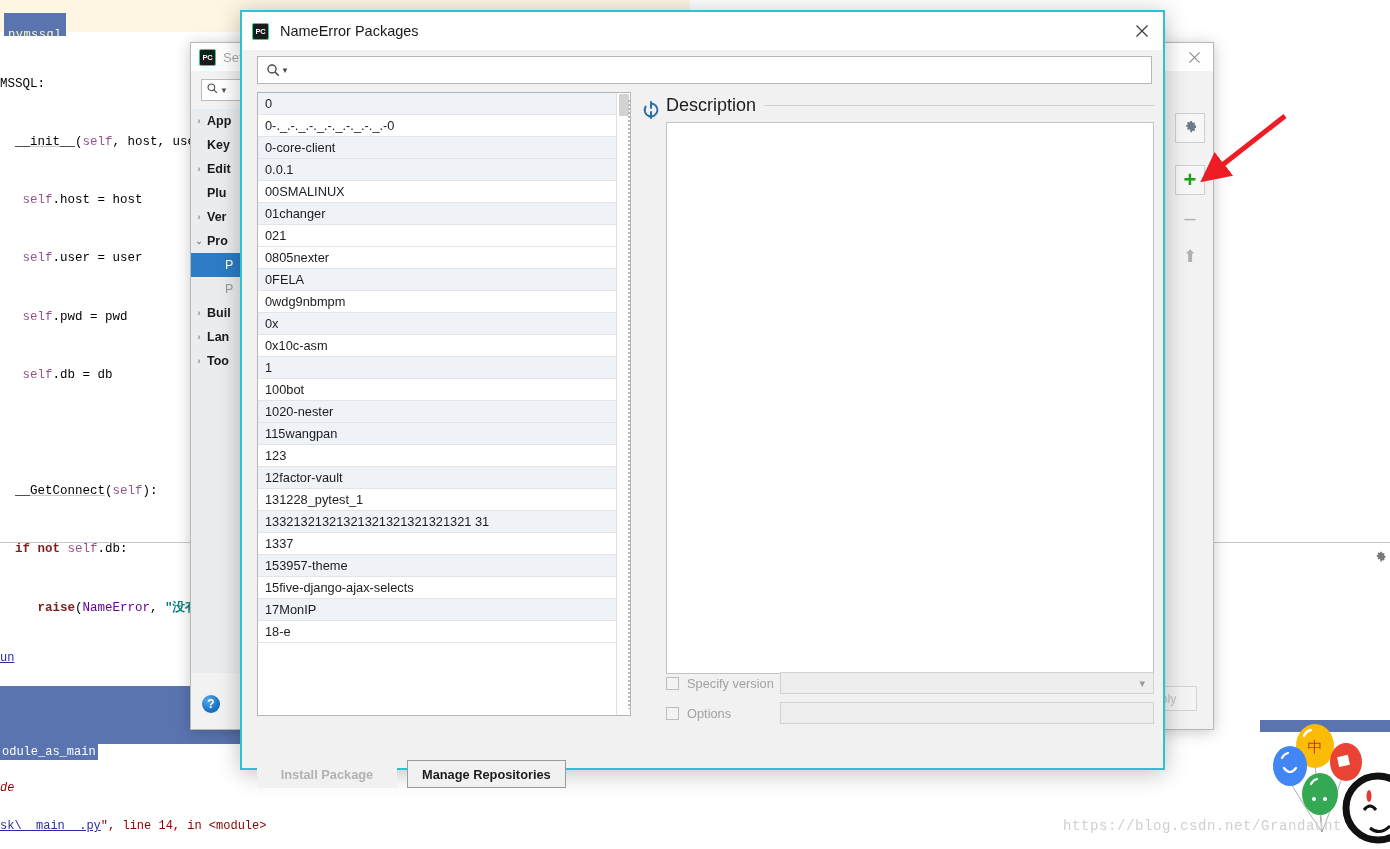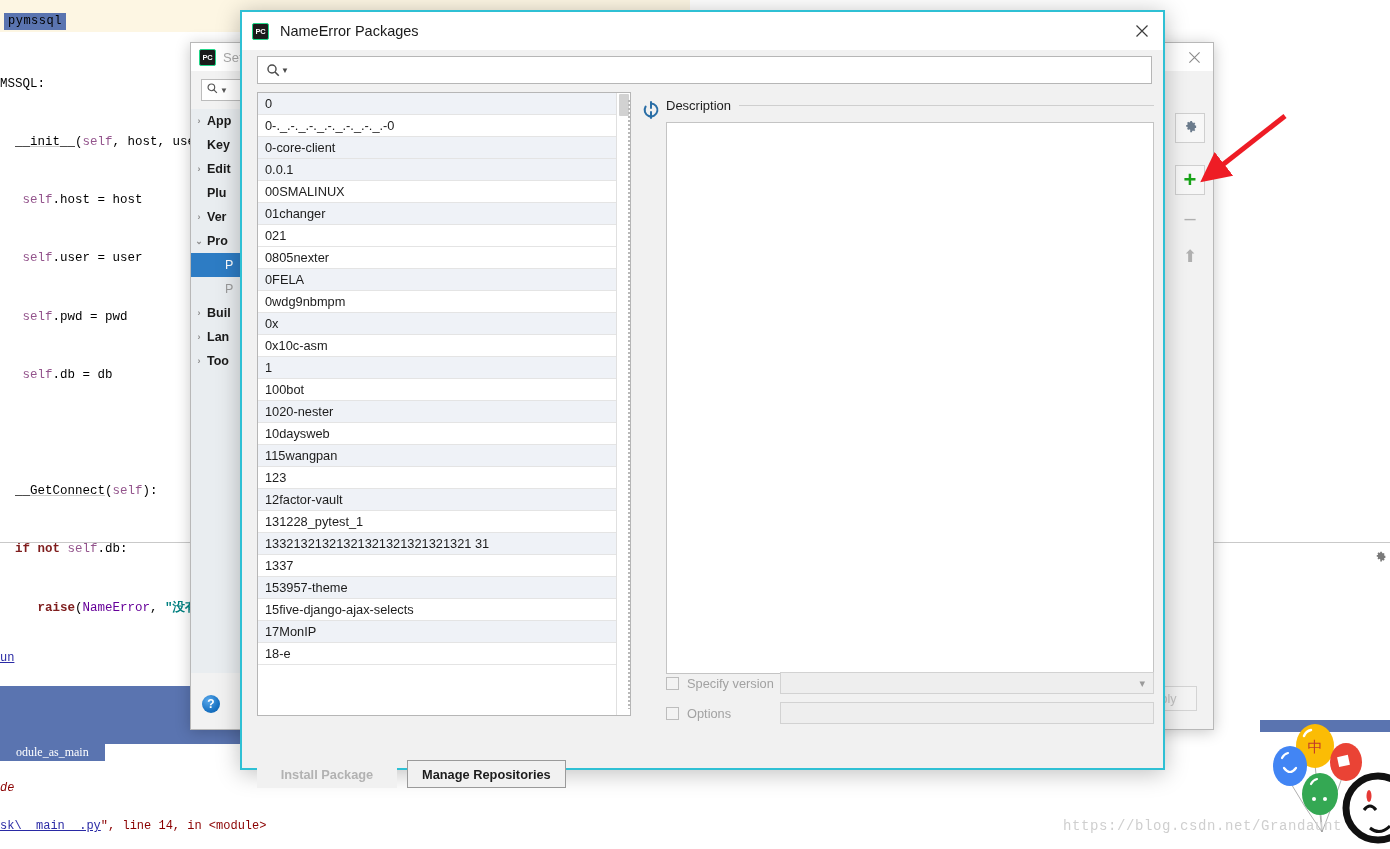--- a/index.html
+++ b/index.html
@@ -14,23 +14,23 @@
 
   
   #ide-root { position:absolute; inset:0; background:#ffffff; }
 
   .editor-tabstrip {
     position:absolute; left:0; top:0; width:690px; height:32px;
     background:#fdf6e3;
   }
   .editor-tab {
     position:absolute; left:4px; top:13px;
-    background:#5a74b0; color:#000000;
+    background:#5a74b0; color:#fef9c3;
     font-family:"Liberation Mono", monospace; font-size:12px;
-    padding:1px 4px 2px 4px; letter-spacing:0.5px;
+    padding:15px 4px 2px 4px; letter-spacing:0.5px;
   }
 
   .code-area {
     position:absolute; left:0; top:36px; width:690px; height:500px;
     background:#ffffff;
     font-family:"Liberation Mono", monospace;
     font-size:12.5px; line-height:19.4px;
     white-space:pre; color:#000000;
   }
   .code-line { height:19.4px; padding-left:0px; }
@@ -56,21 +56,21 @@
     font-family:"Liberation Mono", monospace; font-size:12px;
   }
   .console-runlabel {
     position:absolute; left:0; top:11px; color:#2a2aa5; text-decoration:underline;
   }
   .console-bluebar {
     position:absolute; left:0; top:46px; width:545px; height:58px; background:#5a74b0;
   }
   .console-sel {
     position:absolute; left:0; top:104px;
-    background:#5a74b0; color:#ffffff; padding:1px 16px;font-family:Liberation Serif, serif;
+    background:#5a74b0; color:#ffffff; padding:1px 2px;
   }
   .console-de {
     position:absolute; left:0; top:141px; color:#8b0000;font-style:italic;
   }
   .console-trace {
     position:absolute; left:0; top:179px; color:#8b0000; white-space:pre;
   }
   .console-trace .lnk { color:#2a2aa5; text-decoration:underline; }
 
   
@@ -209,21 +209,21 @@
     background-image:radial-gradient(#b9b9b9 0.9px, transparent 1.1px);
     background-size:4px 4px;
   }
 
   .desc-panel {
     position:absolute; left:424px; top:84px; width:488px; height:578px;
   }
   .desc-header {
     display:flex; align-items:center; height:18px;
   }
-  .desc-label { font-size:13px; color:#1c1c1c; white-space:nowrap; }
+  .desc-label { font-size:18px; color:#1c1c1c; white-space:nowrap; }
   .desc-rule { flex:1; height:1px; background:#cfcfcf; margin-left:8px; }
   .desc-box {
     position:absolute; left:0; top:26px; width:488px; height:552px;
     background:#ffffff; border:1px solid #c4c4c4;
   }
 
   .opt-row {
     position:absolute; display:flex; align-items:center; height:22px;
   }
   .opt-check {
@@ -446,21 +446,20 @@
         <div class="pkg-row alt">01changer</div>
         <div class="pkg-row">021</div>
         <div class="pkg-row">0805nexter</div>
         <div class="pkg-row alt">0FELA</div>
         <div class="pkg-row">0wdg9nbmpm</div>
         <div class="pkg-row alt">0x</div>
         <div class="pkg-row">0x10c-asm</div>
         <div class="pkg-row alt">1</div>
         <div class="pkg-row">100bot</div>
         <div class="pkg-row alt">1020-nester</div>
-        <div class="pkg-row">10daysweb</div>
         <div class="pkg-row alt">115wangpan</div>
         <div class="pkg-row">123</div>
         <div class="pkg-row alt">12factor-vault</div>
         <div class="pkg-row">131228_pytest_1</div>
         <div class="pkg-row alt">13321321321321321321321321321 31</div>
         <div class="pkg-row">1337</div>
         <div class="pkg-row alt">153957-theme</div>
         <div class="pkg-row">15five-django-ajax-selects</div>
         <div class="pkg-row alt">17MonIP</div>
         <div class="pkg-row">18-e</div>

